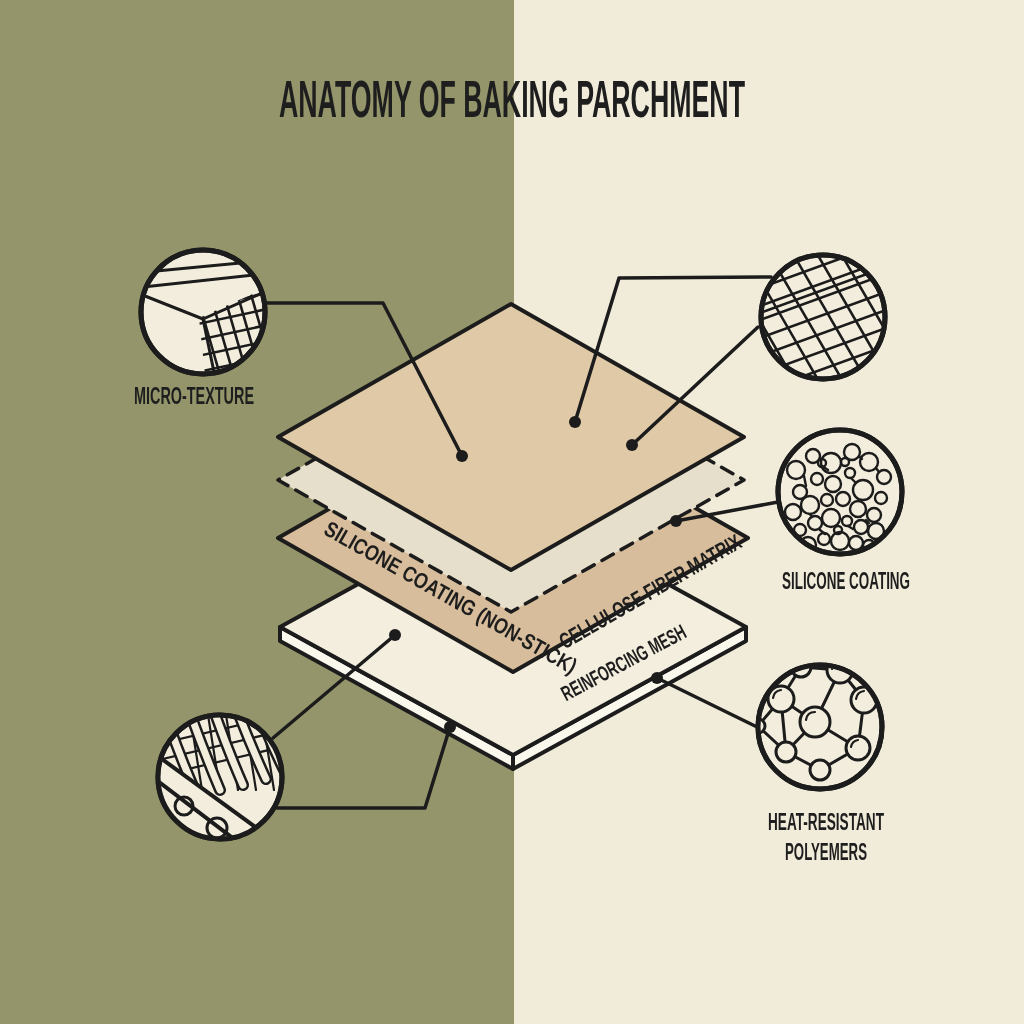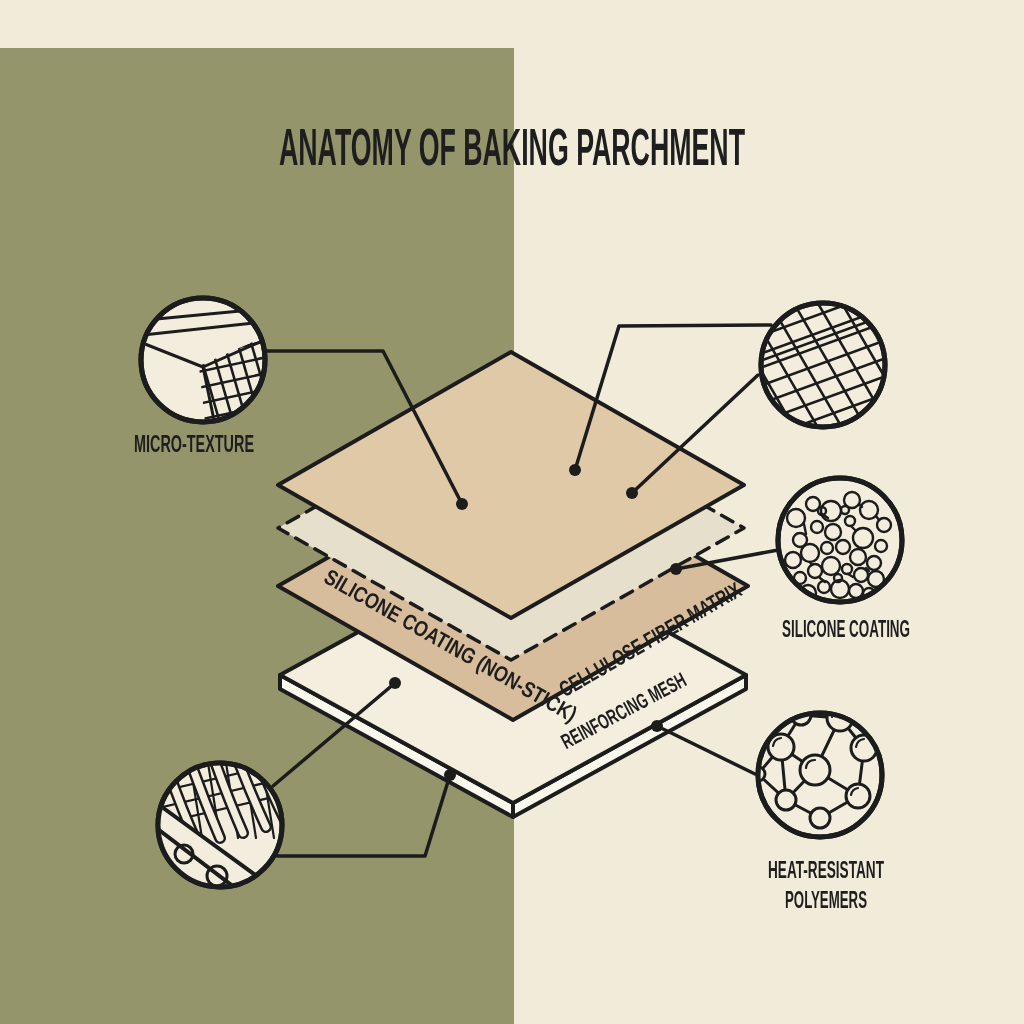--- a/index.html
+++ b/index.html
@@ -1,16 +1,16 @@
 <!DOCTYPE html>
 <html><head>
 <meta charset="utf-8">
 <style>
   html,body{margin:0;padding:0;width:1024px;height:1024px;overflow:hidden;background:#F1EBD9;}
-  #stage{position:relative;width:1024px;height:896px;margin-top:48px;}
+  #stage{position:relative;width:1024px;height:896px;}
   svg{position:absolute;inset:0;display:block;}
   text{font-family:"Liberation Sans","DejaVu Sans",sans-serif;font-weight:700;}
 </style>
 </head>
 <body>
 
 <div id="stage">
 <svg viewBox="0 0 1024 1024" width="1024" height="1024">
   <defs>
     <clipPath id="clip-micro">

